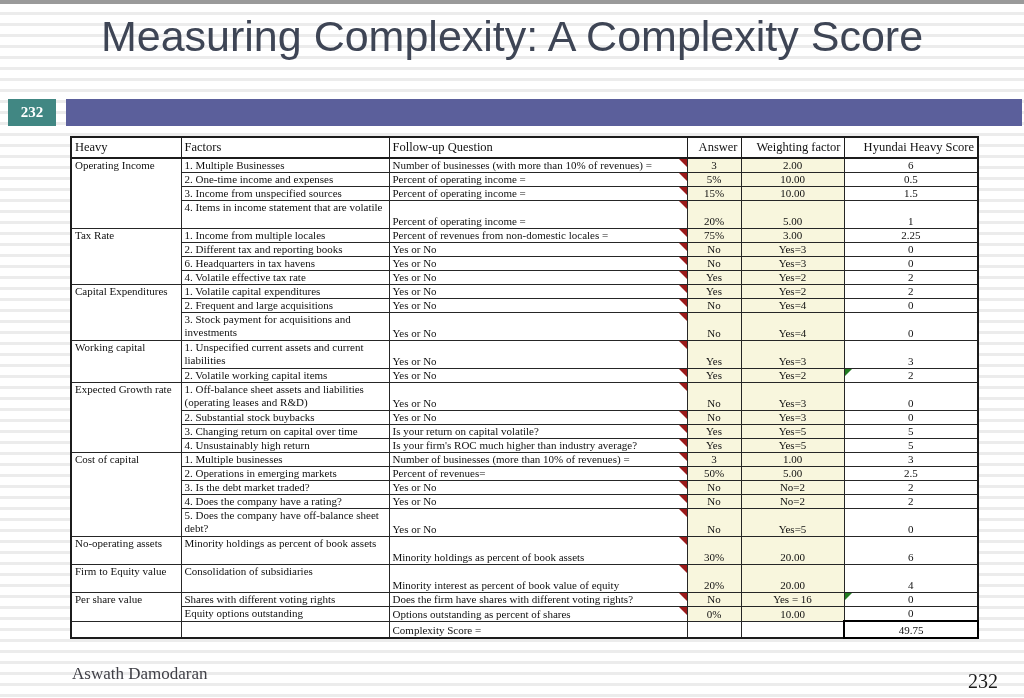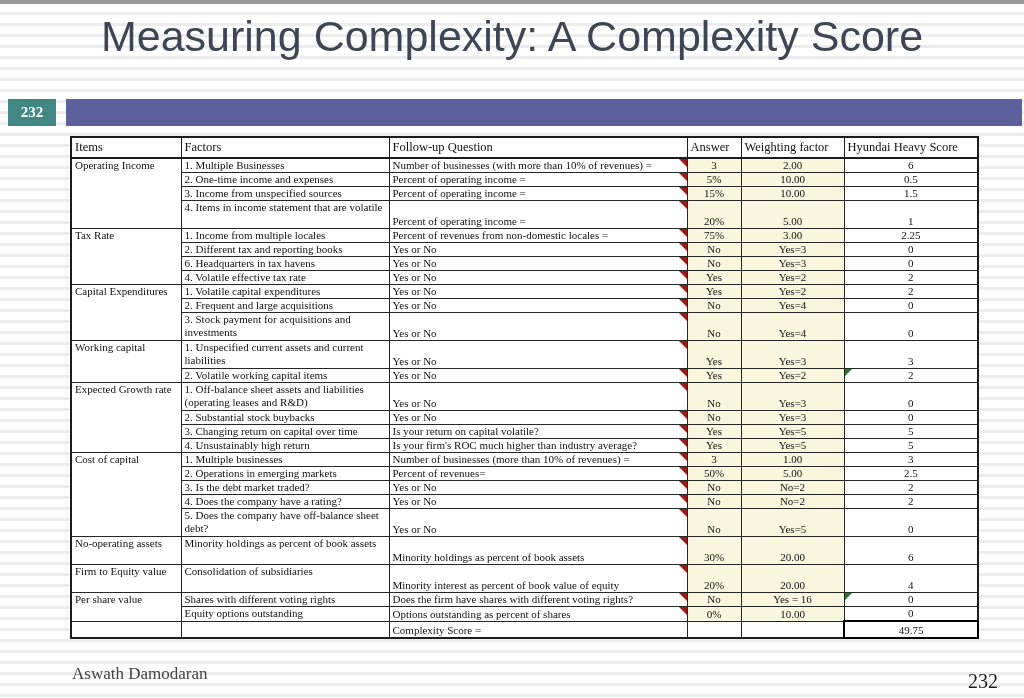--- a/index.html
+++ b/index.html
@@ -27,21 +27,21 @@
   table.cx{
     border-collapse:collapse;table-layout:fixed;width:907px;
     background:#ffffff;border:2px solid #1c1c1c;
     font-family:"Liberation Serif",serif;font-size:11px;line-height:13px;color:#111;
   }
   table.cx th{
     border:1px solid #1c1c1c;border-bottom:2px solid #1c1c1c;
     font-weight:400;font-size:12.5px;text-align:left;padding:1px 3px;height:17px;
     background:#ffffff;vertical-align:middle;
   }
-  table.cx th.ctr{text-align:left;}
+  table.cx th.ctr{text-align:right;}
   table.cx td{
     border:1px solid #262626;padding:0 3px;vertical-align:bottom;background:#ffffff;
   }
   table.cx td.item{vertical-align:top;}
   table.cx td.factor{vertical-align:top;}
   table.cx td.lt{border-top:1px solid #b5b5b5;}
   table.cx td.yellow{background:#f8f6dd;}
   table.cx td.ctr{text-align:center;}
   table.cx tr.single{height:14px;margin-top:44px;}
   table.cx tr.tall{height:28px;}
@@ -80,21 +80,21 @@
       <colgroup>
         <col style="width:110px">
           <col style="width:208px">
           <col style="width:298px">
         <col style="width:54px">
           <col style="width:103px">
           <col style="width:134px">
       </colgroup>
       <thead>
         <tr>
-          <th>Items</th>
+          <th>Heavy</th>
           <th>Factors</th>
           <th>Follow-up Question</th>
           <th class="ctr">Answer</th>
           <th class="ctr">Weighting factor</th>
           <th class="ctr">Hyundai Heavy Score</th>
         </tr>
       </thead>
       <tbody id="cx-body">
           <tr class="single">
             <td class="item" rowspan="4">Operating Income</td>

